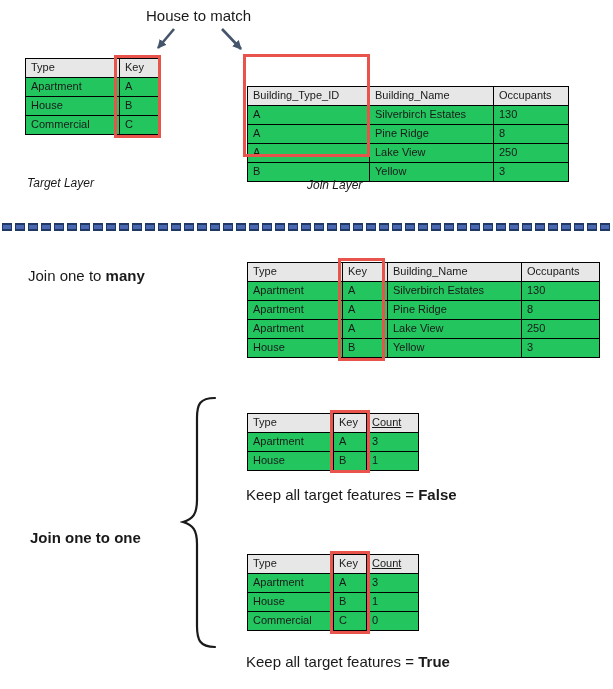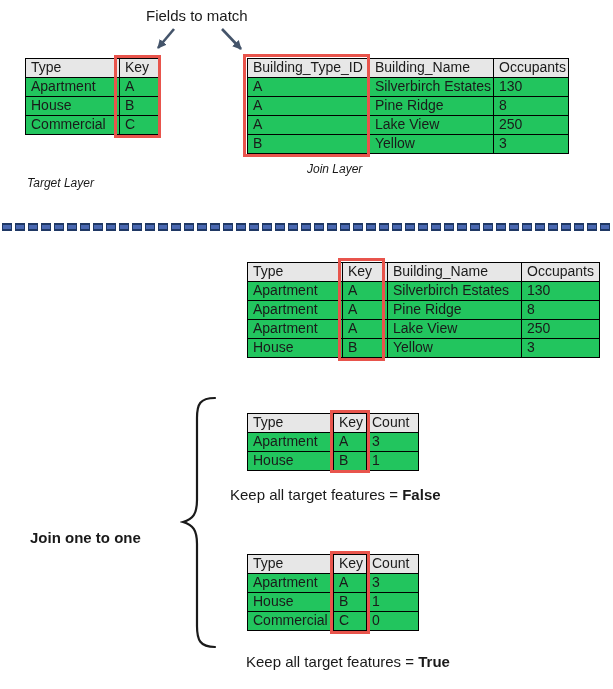--- a/index.html
+++ b/index.html
@@ -24,56 +24,56 @@
   .abs { position: absolute; }
 
   
   .lbl { font-size: 15px; white-space: nowrap; }
   .caption { font-size: 12px; white-space: nowrap; font-style: italic; }
 
   
   .jtable table {
     border-collapse: collapse;
     table-layout: fixed;
-    font-size: 14px;
+    font-size: 11px;
   }
   .jtable th, .jtable td {
     border: 1px solid #000;
     padding: 1px 5px 2px 5px;
     height: 19px;
     line-height: 15px;
     text-align: left;
     font-weight: normal;
     white-space: nowrap;
     overflow: hidden;
     color: var(--text);
   }
   .jtable th { background: var(--header-gray); }
   .jtable td { background: #22c55e; }
 
   
   .t-target table { width: 135px; }
   .t-target th:nth-child(1) { width: 94px; }
   .t-target th:nth-child(2) { width: 41px; }
 
-  .t-join table { width: 321px; }
+  .t-join table { width: 321px; margin-top: 28px; }
   .t-join th:nth-child(1) { width: 122px; }
   .t-join th:nth-child(2) { width: 124px; }
   .t-join th:nth-child(3) { width: 75px; }
 
   .t-otm table { width: 352px; }
   .t-otm th:nth-child(1) { width: 95px; }
   .t-otm th:nth-child(2) { width: 45px; }
   .t-otm th:nth-child(3) { width: 134px; }
   .t-otm th:nth-child(4) { width: 78px; }
 
   .t-small table { width: 171px; }
   .t-small th:nth-child(1) { width: 86px; }
   .t-small th:nth-child(2) { width: 33px; }
-  .t-small th:nth-child(3) { width: 52px; }
+  .t-small th:nth-child(3) { width: 52px; text-decoration: underline; }
 
   
   .redbox {
     position: absolute;
     border: 3px solid var(--red);
     background: transparent;
     pointer-events: none;
   }
 
   
@@ -87,21 +87,21 @@
     background-size: 13px 4px, 13px 8px;
     background-position: 1px 2px, 0 0;
     background-repeat: repeat-x;
   }
 </style>
 </head>
 <body>
 
 <div id="canvas">
 
-  <div class="abs lbl" style="left:146px; top:7px;">Fields to match</div>
+  <div class="abs lbl" style="left:146px; top:7px;">House to match</div>
 
   <svg class="abs" style="left:140px; top:26px;" width="120" height="30">
     <defs>
       <marker id="ah" markerUnits="userSpaceOnUse" markerWidth="11" markerHeight="10" refX="8" refY="4.5" orient="auto">
         <path d="M0,0 L9,4.5 L0,9 Z" fill="#44546A"></path>
       </marker>
     </defs>
     <line x1="34" y1="3" x2="18" y2="22" stroke="#44546A" stroke-width="2.6" marker-end="url(#ah)"></line>
     <line x1="82" y1="3" x2="101" y2="23" stroke="#44546A" stroke-width="2.6" marker-end="url(#ah)"></line>
   </svg>
@@ -160,24 +160,27 @@
           </tr>
           <tr>
             <td>B</td>
             <td>Yellow</td>
             <td>3</td>
           </tr>
         </tbody>
       </table>
     </div>
   <div class="redbox" style="left:243px; top:54px; width:127px; height:103px;"></div>
-  <div class="abs caption" style="left:307px; top:162px;">Join Layer</div>
+  <div class="abs caption" style="left:307px; top:178px;">Join Layer</div>
 
   <div class="divider"></div>
 
+  <div class="abs lbl" style="left:28px; top:267px;">
+    <span>Join one to </span><b>many</b>
+  </div>
   <div class="abs jtable t-otm" style="left:247px; top:262px;">
       <table>
         <thead>
           <tr>
             <th>Type</th>
             <th>Key</th>
             <th>Building_Name</th>
             <th>Occupants</th>
           </tr>
         </thead>
@@ -236,21 +239,21 @@
           </tr>
           <tr>
             <td>House</td>
             <td>B</td>
             <td>1</td>
           </tr>
         </tbody>
       </table>
     </div>
   <div class="redbox" style="left:330px; top:410px; width:40px; height:63px;"></div>
-  <div class="abs lbl" style="left:230px; top:486px;">
+  <div class="abs lbl" style="left:246px; top:486px;">
     <span>Keep all target features = </span><b>False</b>
   </div>
 
   <div class="abs jtable t-small" style="left:247px; top:554px;">
       <table>
         <thead>
           <tr>
             <th>Type</th>
             <th>Key</th>
             <th>Count</th>

